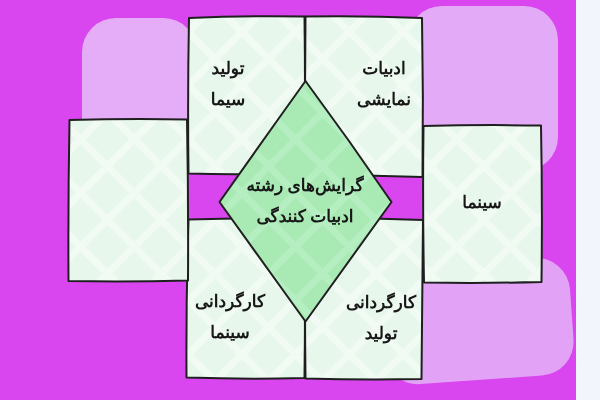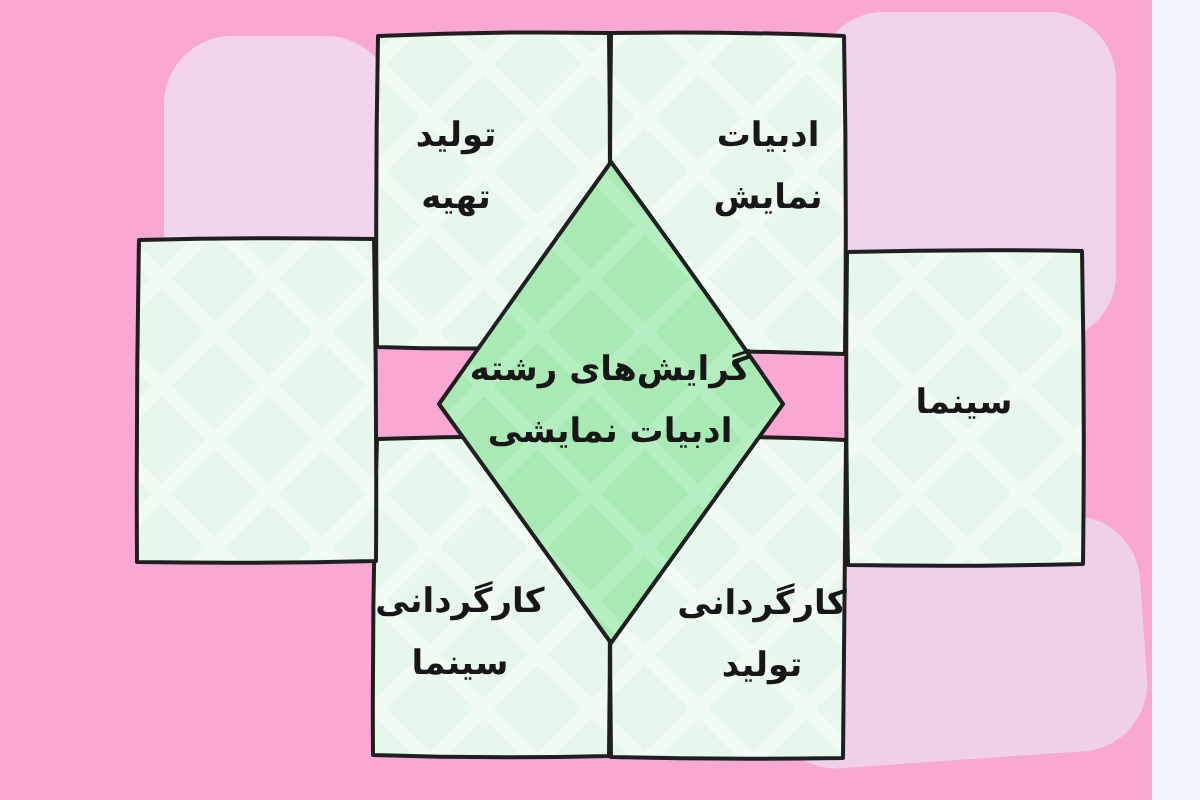--- a/index.html
+++ b/index.html
@@ -5,21 +5,22 @@
   html, body { margin: 0; padding: 0; }
   body {
     width: 600px; height: 400px;
     background: #f2f6fc;
     font-family: "DejaVu Sans", sans-serif;
     overflow: hidden;
   }
   .stage {
     position: relative;
     width: 576px; height: 400px;
-    background: #f9a8d4;
+    background: #d946ef;
+    font-family: Liberation Serif, serif;
   }
   
   .wm { position: absolute; border-radius: 34px; }
   .wm1 { left: 408px; top: 6px;   width: 150px; height: 165px; background: #e9effc; opacity: .6; }
   .wm2 { left: 382px; top: 262px; width: 190px; height: 118px; background: #e9effc; opacity: .55; transform: rotate(-4deg); }
   .wm3 { left: 82px;  top: 18px;  width: 115px; height: 160px; background: #edf2fd; opacity: .6; }
   svg.shapes { position: absolute; left: 0; top: 0; }
   .label {
     position: absolute;
     transform: translate(-50%, -50%);
@@ -69,41 +70,41 @@
       <path fill="url(#hatchBox)" d="M69.5 120 Q128 118.5 187 119.5 Q188.5 200 188 280.5 Q128 282 68.5 281 Q68 200 69.5 120 Z"></path>
 
       <path fill="url(#hatchBox)" d="M423.5 126 Q482 124.5 541 125.5 Q542.5 203 541.5 282 Q482 283.5 424 282.5 Q422.5 203 423.5 126 Z"></path>
 
       <path fill="url(#hatchDiamond)" d="M305.5 81 Q349.5 140.5 391.5 202 Q348.5 262 305.5 321.5 Q262 261.5 219.5 202 Q262.5 141 305.5 81 Z"></path>
     </g>
   </svg>
 
   <div class="label" style="left:228px; top:84px;" dir="rtl">
     <div>تولید</div>
-    <div>تهیه</div>
+    <div>سیما</div>
   </div>
 
   <div class="label" style="left:384px; top:84px;" dir="rtl">
     <div>ادبیات</div>
-    <div>نمایش</div>
+    <div>نمایشی</div>
   </div>
 
 
   <div class="label" style="left:482px; top:202px;" dir="rtl">
     <div>سینما</div>
   </div>
 
   <div class="label" style="left:230px; top:317px;" dir="rtl">
     <div>کارگردانی</div>
     <div>سینما</div>
   </div>
 
   <div class="label" style="left:381px; top:318px;" dir="rtl">
     <div>کارگردانی</div>
     <div>تولید</div>
   </div>
 
   <div class="label" style="left:305px; top:201px;" dir="rtl">
     <div>گرایش‌های رشته</div>
-    <div>ادبیات نمایشی</div>
+    <div>ادبیات کنندگی</div>
   </div>
 
 </div>
 
 </body></html>

